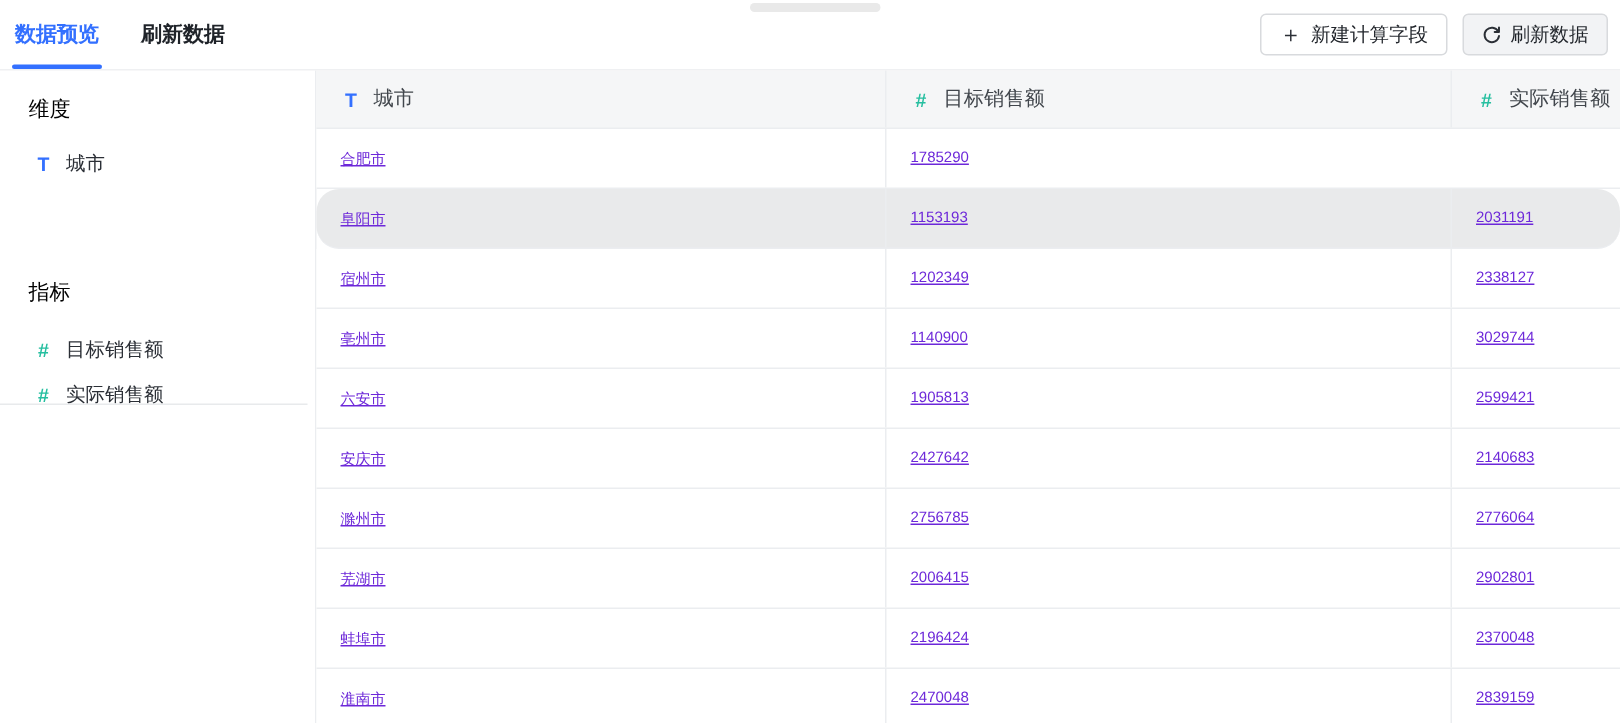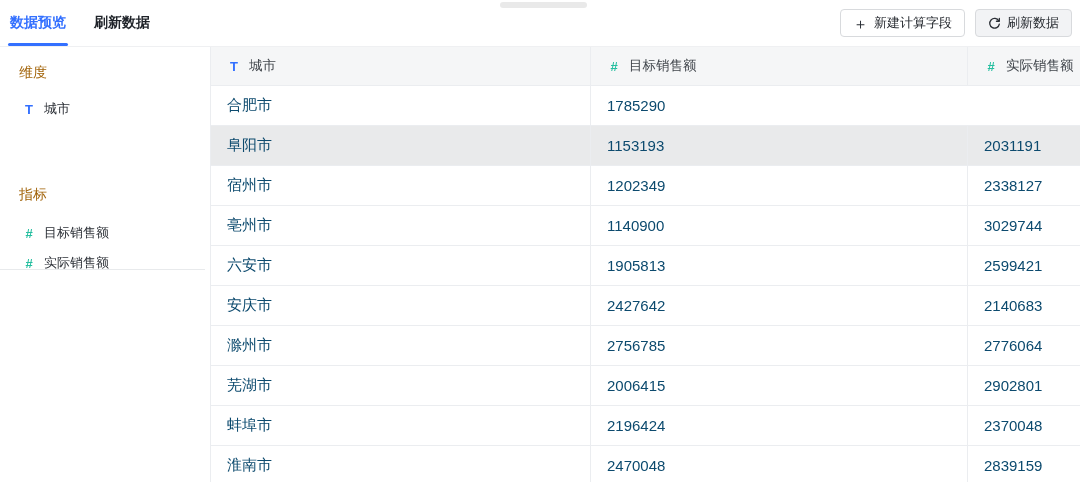--- a/index.html
+++ b/index.html
@@ -22,41 +22,41 @@
     border:1px solid #d8dadd; border-radius:4px; background:#fff; font-size:13px;
     color:#1f2329; cursor:pointer; white-space:nowrap; }
   .btn.gray { background:#f2f3f5; }
   .btn .ic { display:flex; align-items:center; color:#2b2f36; }
   .plus-glyph { font-size:15px; line-height:1; font-weight:400; }
 
   
   .content { display:flex; height:435px; }
   .sidebar { position:relative; width:210px; flex:none; }
   .sec-title { display:flex; align-items:center; gap:5px; padding-left:10px;
-    font-size:14px; color:#a16207; height:20px; }
+    font-size:14px; color:#000000; height:20px; }
   .caret { width:0; height:0; border-left:4px solid transparent; border-right:4px solid transparent;
     border-top:5px solid #4e5archive;} 
   .caret { border-top-color:#4e5359; margin-left:-4px; }
   .side-item { display:flex; align-items:center; gap:8px; padding-left:22px;
     height:20px; font-size:13px; color:#2b2f36; cursor:pointer; }
   .side-divider { position:absolute; left:0; top:222px; width:205px; height:1px; background:#e8eaec; }
   .field-ic { width:14px; text-align:center; font-weight:600; font-size:13px; }
   .ic-dim { color:#3370ff; }
   .ic-measure { color:#26bfa0; }
 
   
   .table { flex:1; border-left:1px solid #ebedf0; min-width:0; }
   .tr, .thead { display:grid; grid-template-columns:380px 377px 1fr; }
   .thead { background:#f5f6f7; height:39px; border-bottom:1px solid #ebedf0; }
   .th { display:flex; align-items:center; gap:8px; padding-left:16px; color:#41464c;
     font-size:13.5px; border-right:1px solid #ebedf0; overflow:hidden; white-space:nowrap; }
   .tr { height:40px; border-bottom:1px solid #ebedf0; background:#fff; }
-  .tr.highlighted { background:#e9eaeb; }
-  .td { display:flex; align-items:center; padding-left:16px; font-size:15px;
-    color:#0c4a6e; border-right:1px solid #ebedf0; overflow:hidden; white-space:nowrap; }
+  .tr.highlighted { background:#e9eaeb;border-radius:15px; }
+  .td { display:flex; align-items:center; padding-left:16px; font-size:10px;
+    color:#6d28d9; border-right:1px solid #ebedf0; overflow:hidden; white-space:nowrap;text-decoration:underline; }
   .th:last-child, .td:last-child { border-right:none; }
 </style>
 </head>
 <body>
 
 <div class="topbar">
   <div class="drag-pill"></div>
   <div class="tabs">
     <div class="tab active">数据预览</div>
     <div class="tab">刷新数据</div>

